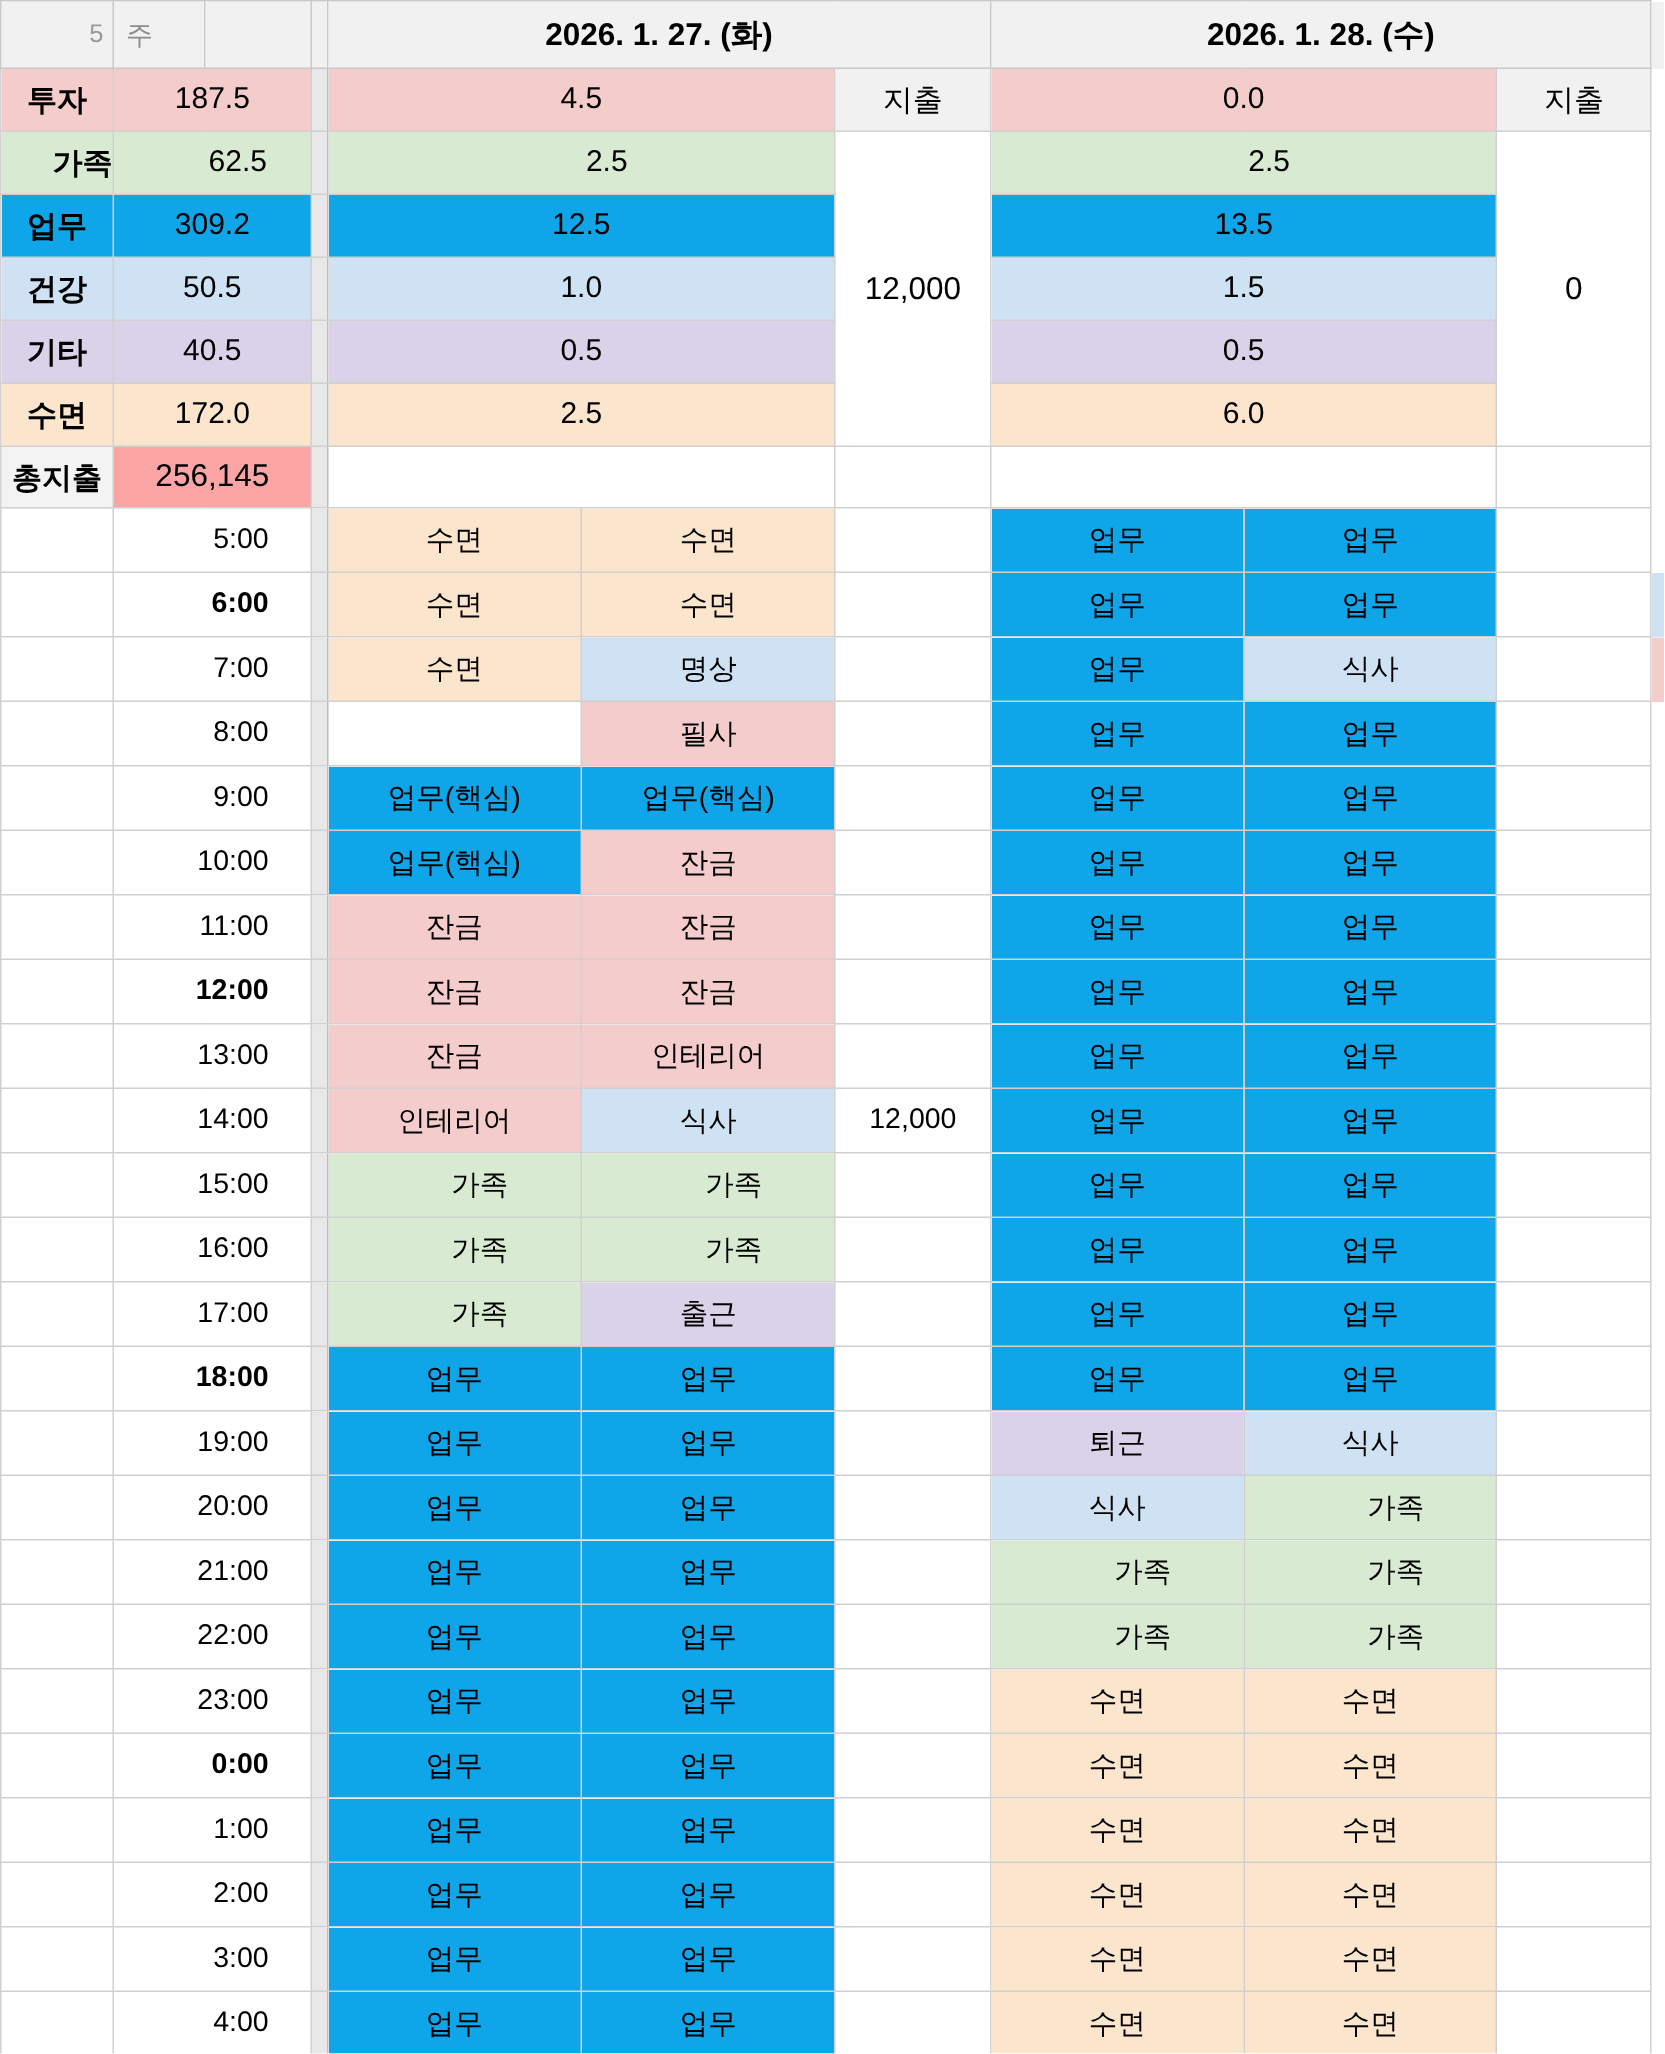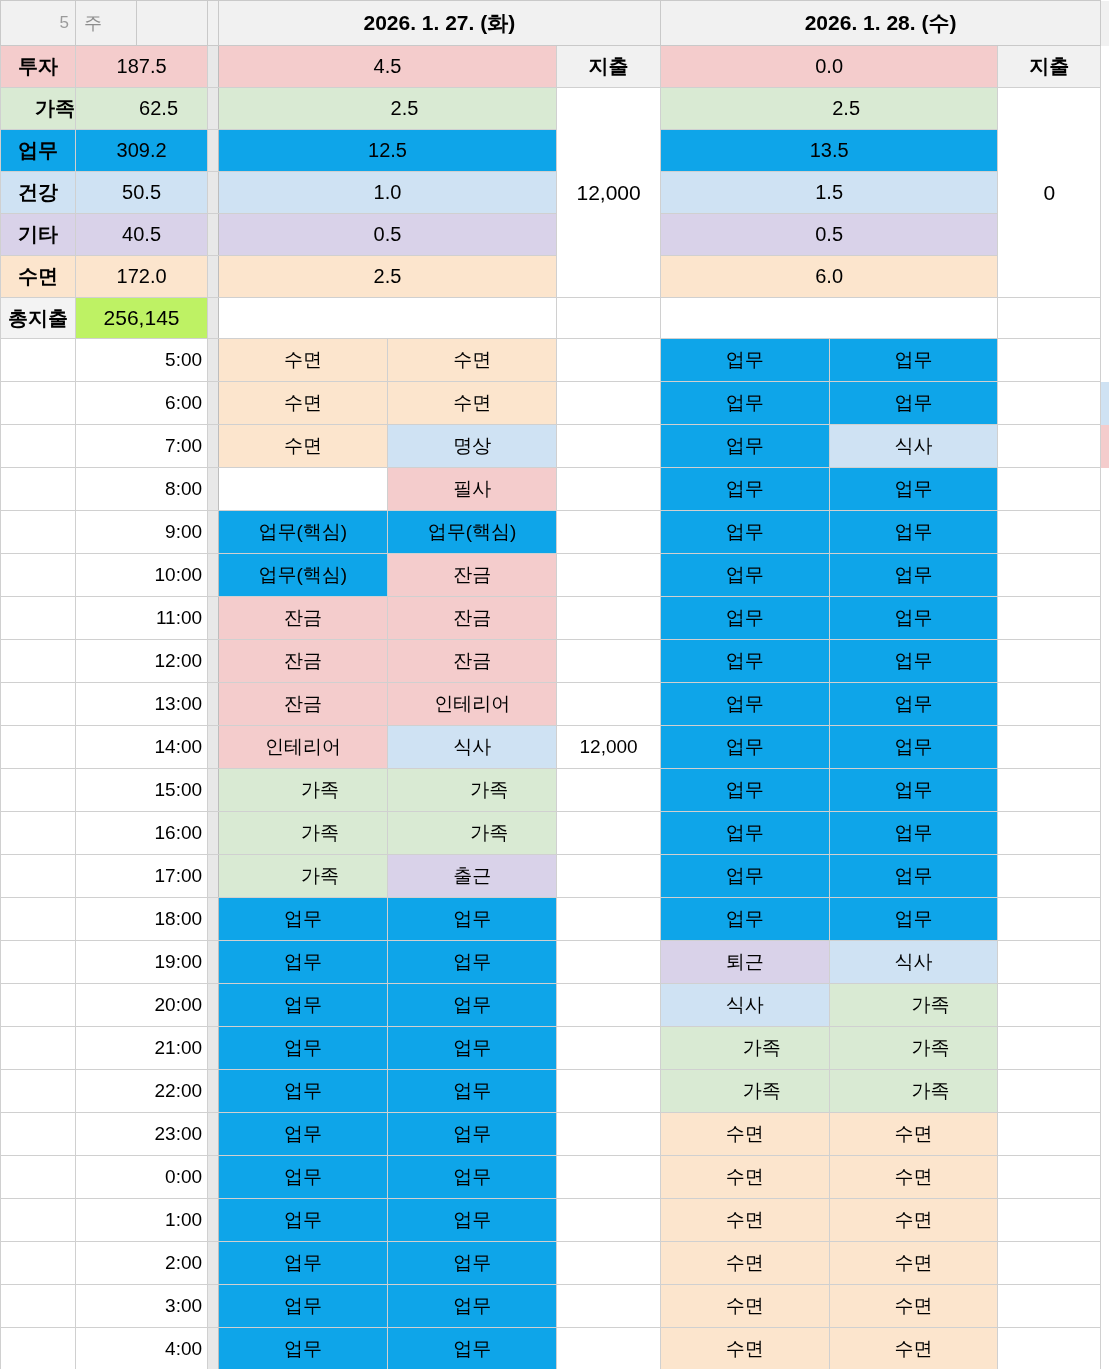--- a/index.html
+++ b/index.html
@@ -48,44 +48,44 @@
   .hdr-corner { background: #f1f1f1 !important; color: #9a9a9a; font-size: 17px; text-align: right; padding-right: 6px; }
   .hdr-week { background: #f1f1f1 !important; color: #8d8d8d; font-size: 18px; text-align: left; padding-left: 8px; }
   .date-hdr { font-weight: bold; font-size: 21px; background: #f1f1f1 !important; }
   .edge-green { background: #34a853; width: 6px; border: none; }
 
   
   .sum-row td { height: 41px; }
   .lbl { font-weight: bold; font-size: 20px; }
   .val { font-size: 20px; text-align: center; }
   .big-num { font-size: 21px; }
-  .expense-lbl { font-weight: bold; font-size: 20px; background: #f1f1f1; }
+  .expense-lbl { font-weight: normal; font-size: 20px; background: #f1f1f1; }
 
   
   .cat-invest { background: #f4cccc; }
   .cat-family { background: #d9ead3; padding-left: 34px; }
   .cat-work   { background: #0ea5e9; }
   .cat-health { background: #cfe2f3; }
   .cat-etc    { background: #d9d2e9; }
   .cat-sleep  { background: #fce5cd; }
   .cat-plain  { background: #ffffff; }
   .cat-meal   { background: #cfe2f3; }
   .cat-commute{ background: #d9d2e9; }
   .cat-meditate { background: #cfe2f3; margin-top: 29px; }
   .cat-writing { background: #f4cccc; }
   .cat-remain { background: #f4cccc; }
 
   .total-row td { height: 40px; }
   .total-lbl { font-weight: bold; font-size: 20px; background: #f3f3f3; }
-  .total-val { font-size: 21px; background: #bef264; margin-left: 36px; }
+  .total-val { font-size: 21px; background: #fca5a5; margin-left: 36px; }
 
   
   .time-row td { height: 42px; }
-  .time-lbl { font-size: 19px; text-align: right; padding-right: 5px; background: #ffffff; }
-  .time-lbl.bold { font-weight: normal; }
+  .time-lbl { font-size: 19px; text-align: right; padding-right: 28px; background: #ffffff; }
+  .time-lbl.bold { font-weight: bold; }
   .blank-col { background: #ffffff; }
   .right-rail { width: 8px; padding: 0; border: none; }
   .rail-blue { background: #cfe2f3; }
   .rail-pink { background: #f4cccc; }
   .rail-white { background: #ffffff; }
 </style>
 </head>
 <body>
 
 <div id="sheet">

